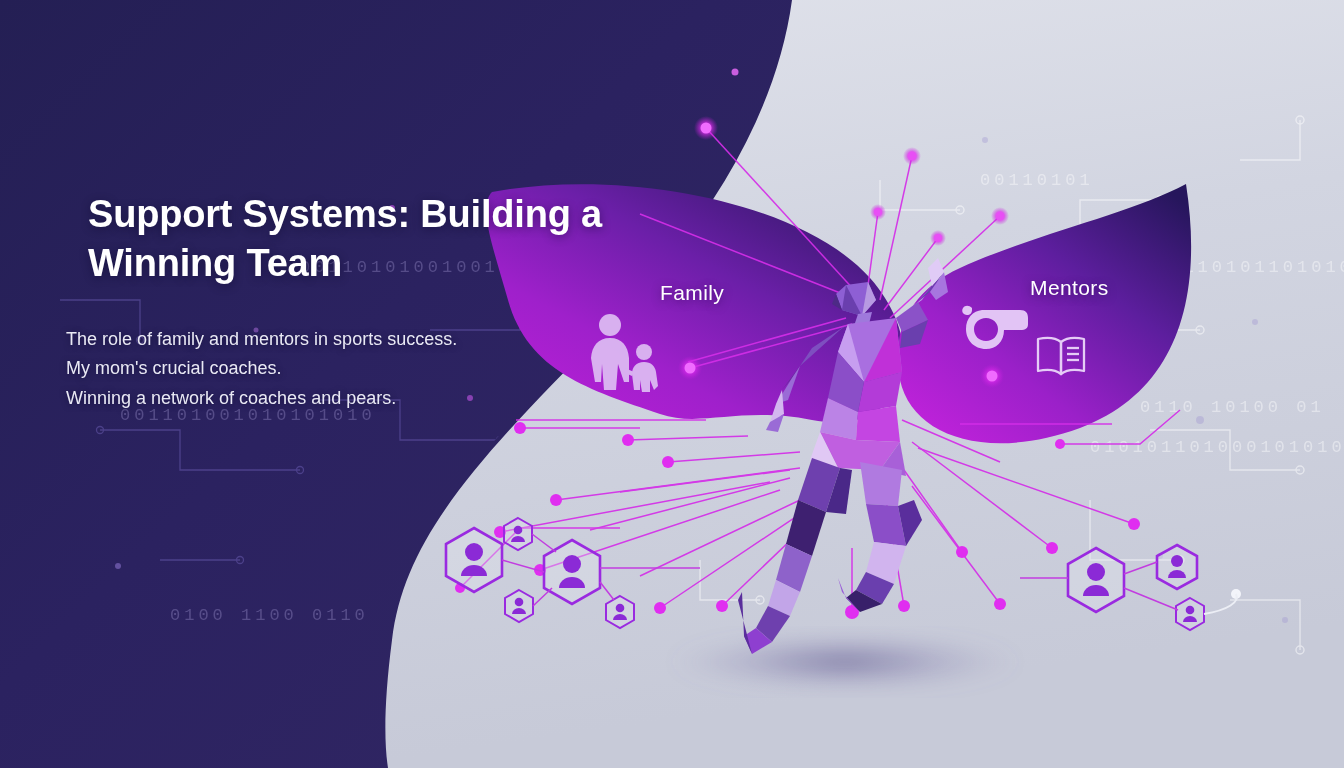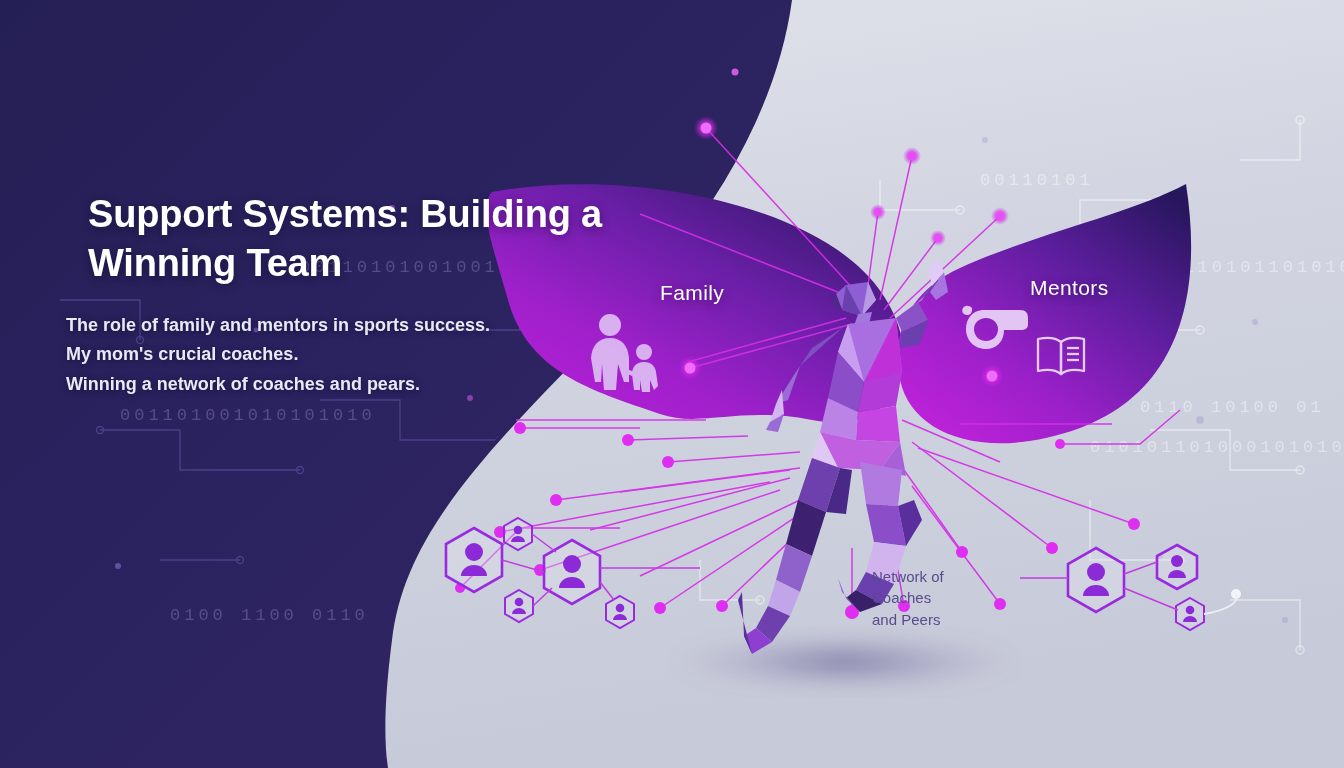--- a/index.html
+++ b/index.html
@@ -13,21 +13,21 @@
   #bg { position:absolute; inset:0; width:1344px; height:768px; }
 
   
   .text-block { position:absolute; left:66px; top:190px; width:600px; z-index:40; }
   .slide-title {
     font-size:38px; font-weight:bold; color:#ffffff; line-height:1.28;
     letter-spacing:-0.2px; text-shadow:0 2px 10px rgba(10,6,40,.45);
     white-space:pre-line;
     margin-left:22px;
   }
-  .sub-list { margin-top:24px;font-weight:bold; }
+  .sub-list { margin-top:38px; }
   .sub-line {
     font-size:18px; color:#e9e9f4; line-height:1.62;
     text-shadow:0 1px 6px rgba(10,6,40,.5);
   }
 
   
   .blob-label {
     position:absolute; z-index:45; color:#ffffff; font-size:21px;
     letter-spacing:.4px; text-shadow:0 2px 8px rgba(40,0,70,.5);
     white-space:nowrap;
@@ -449,17 +449,14 @@
     <div class="sub-list">
       <div class="sub-line">The role of family and mentors in sports success.</div>
       <div class="sub-line">My mom's crucial coaches.</div>
       <div class="sub-line">Winning a network of coaches and pears.</div>
     </div>
   </div>
 
   <div class="blob-label" id="label-family">Family</div>
   <div class="blob-label" id="label-mentors">Mentors</div>
 
-  <div class="net-caption">Network of
-Coaches
-and Peers</div>
 
 </div>
 
 </body></html>

